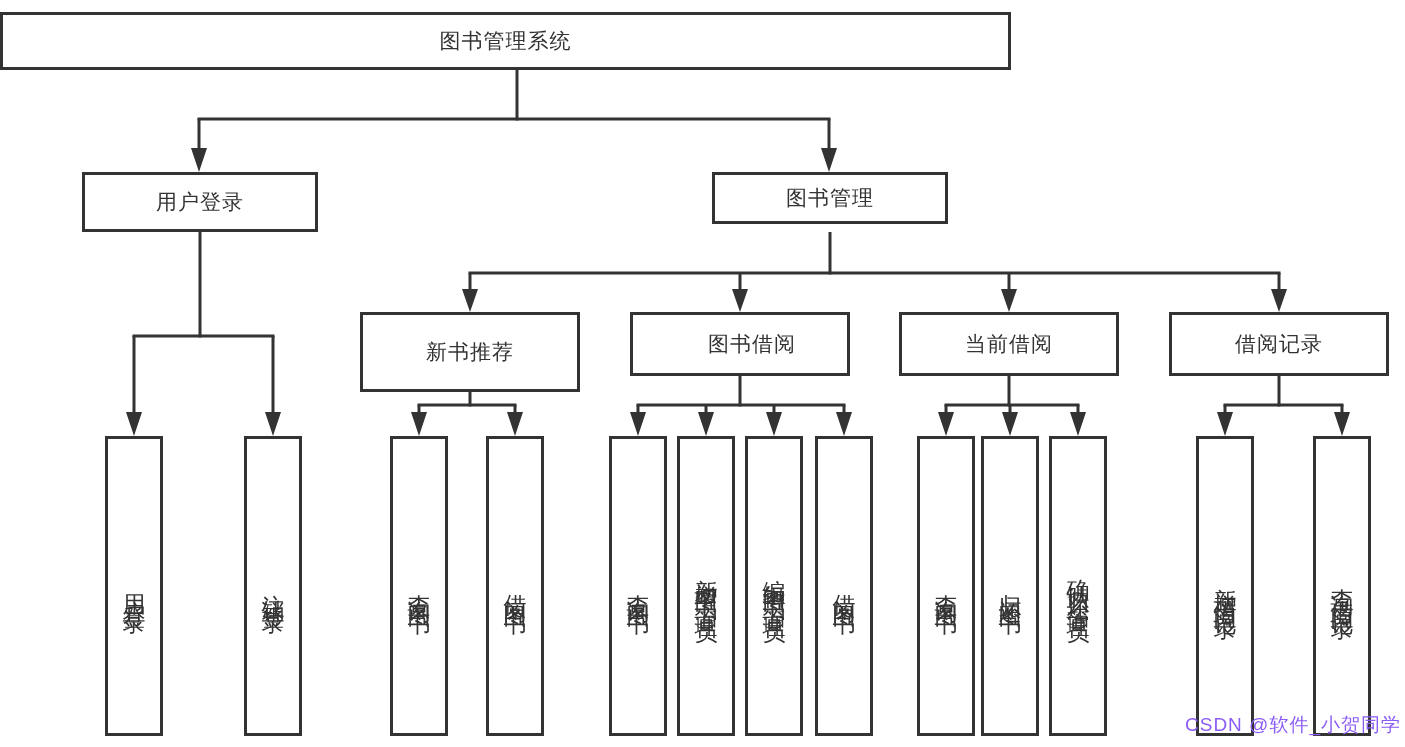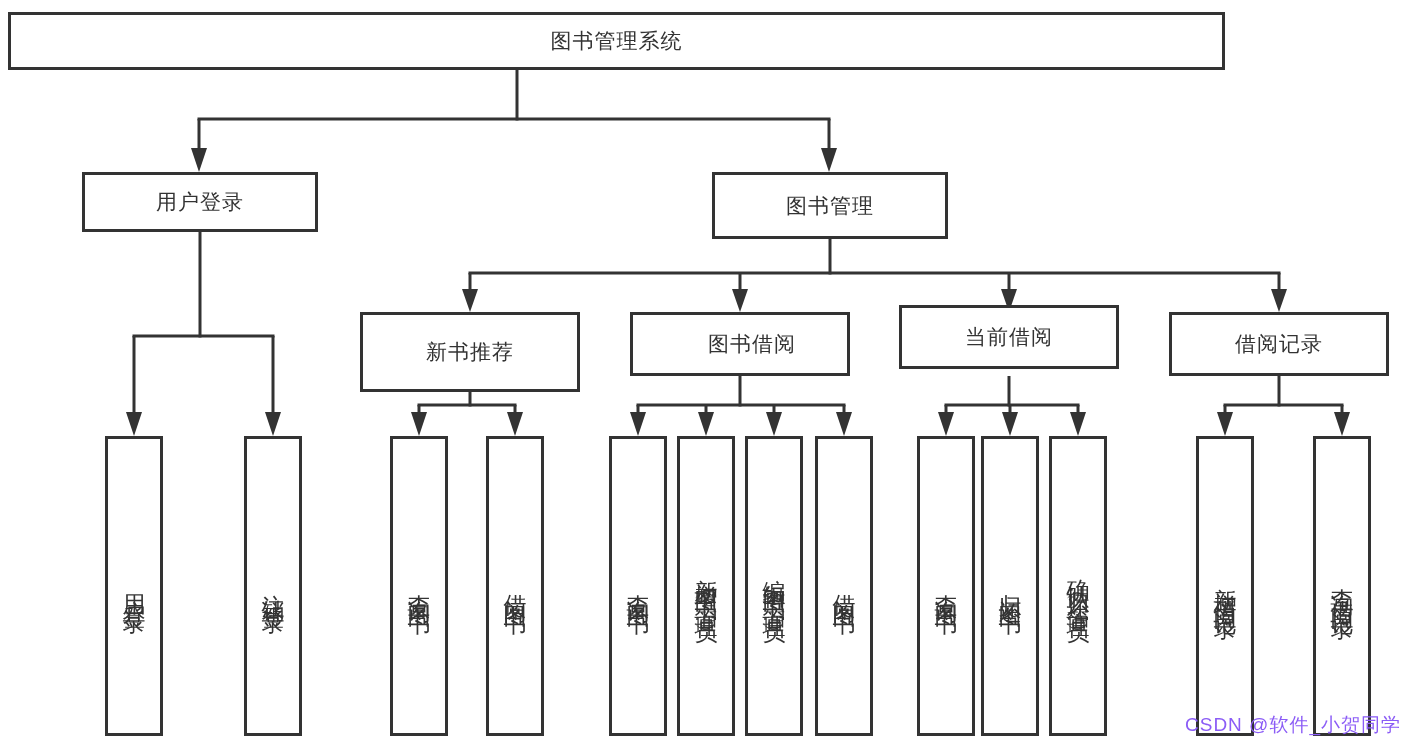--- a/index.html
+++ b/index.html
@@ -26,28 +26,28 @@
   .hbox { font-size: 21px; letter-spacing: 1px; line-height: 1.2; }
   .vbox {
     writing-mode: vertical-rl;
     text-orientation: mixed;
     font-size: 23px;
     letter-spacing: 6px;
     line-height: 1;
     padding-top: 4px;
   }
   
-  .n-root  { left: 8px;   top: 12px;  width: 1217px; height: 58px; }
+  .n-root  { left: 0;   top: 12px;  width: 1011px; height: 58px; }
   
   .n-login { left: 82px;   top: 172px; width: 236px;  height: 60px; }
-  .n-mgmt  { left: 712px;  top: 172px; width: 236px;  height: 67px; }
+  .n-mgmt  { left: 712px;  top: 172px; width: 236px;  height: 52px; }
   
   .n-m0 { left: 360px;  top: 312px; width: 220px; height: 80px; }
   .n-m1 { left: 630px;  top: 312px; width: 220px; height: 64px; padding-left: 24px; }
-  .n-m2 { left: 899px;  top: 305px; width: 220px; height: 64px; }
+  .n-m2 { left: 899px;  top: 312px; width: 220px; height: 64px; }
   .n-m3 { left: 1169px; top: 312px; width: 220px; height: 64px; }
   
   .leaf { top: 436px; width: 58px; height: 300px; }
   .n-l0  { left: 105px; }
   .n-l1  { left: 244px; }
   .n-l2  { left: 390px; }
   .n-l3  { left: 486px; }
   .n-l4  { left: 609px; }
   .n-l5  { left: 677px; }
   .n-l6  { left: 745px; }

